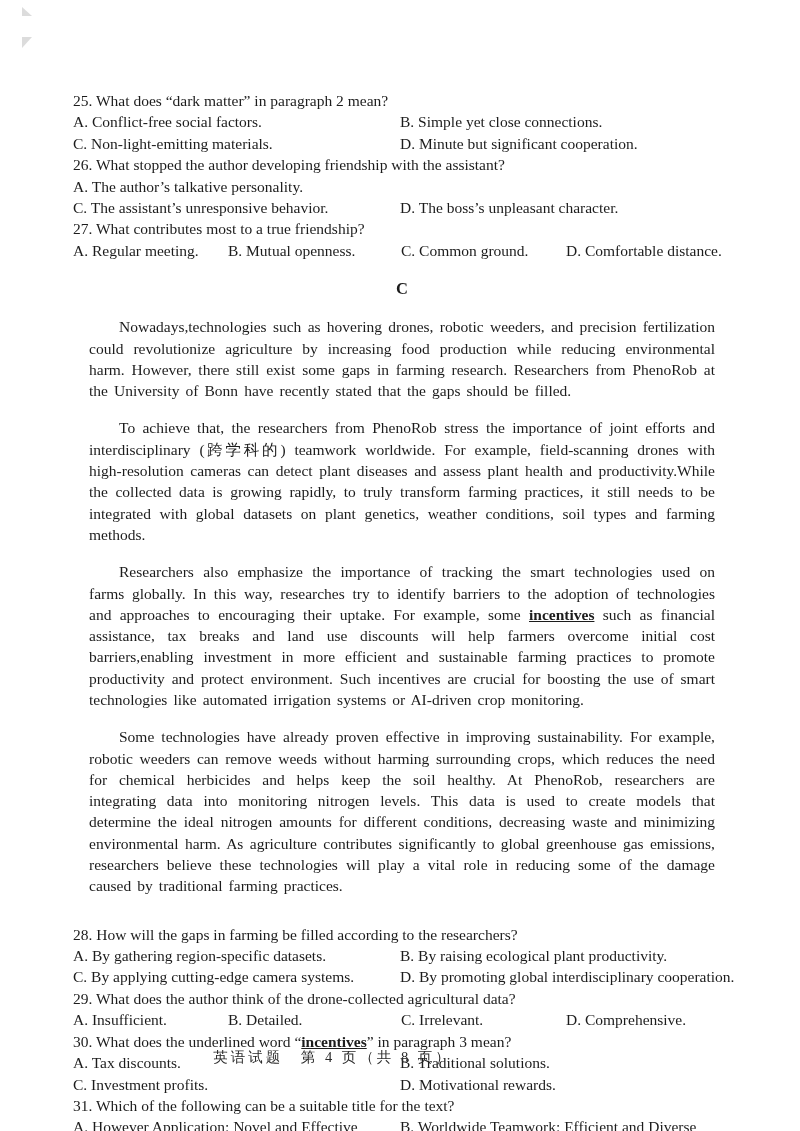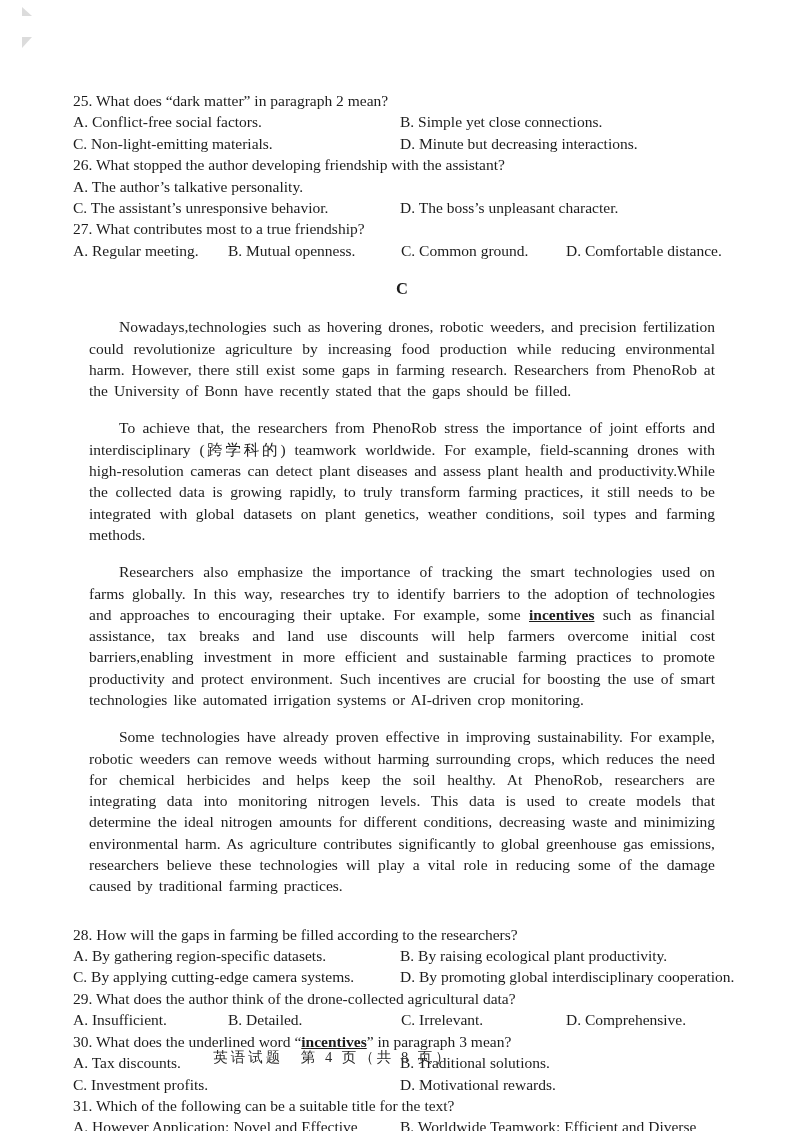--- a/index.html
+++ b/index.html
@@ -79,21 +79,21 @@
   <div class="spacer-top"></div>
 
   <section class="q-block">
     <div class="stem">25. What does “dark matter” in paragraph 2 mean?</div>
     <div class="opts two">
       <span>A. Conflict-free social factors.</span>
       <span>B. Simple yet close connections.</span>
     </div>
     <div class="opts two">
       <span>C. Non-light-emitting materials.</span>
-      <span>D. Minute but decreasing interactions.</span>
+      <span>D. Minute but significant cooperation.</span>
     </div>
   </section>
 
   <section class="q-block">
     <div class="stem">26. What stopped the author developing friendship with the assistant?</div>
     <div class="opts two">
       <span>A. The author’s talkative personality.</span>
     </div>
     <div class="opts two">
       <span>C. The assistant’s unresponsive behavior.</span>

